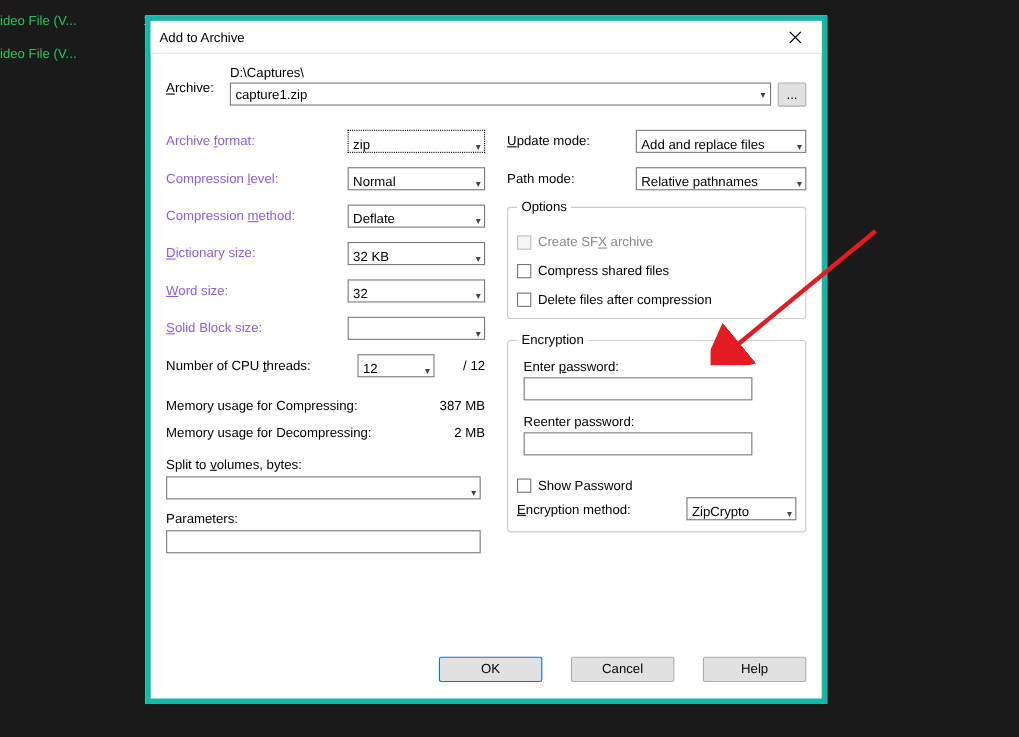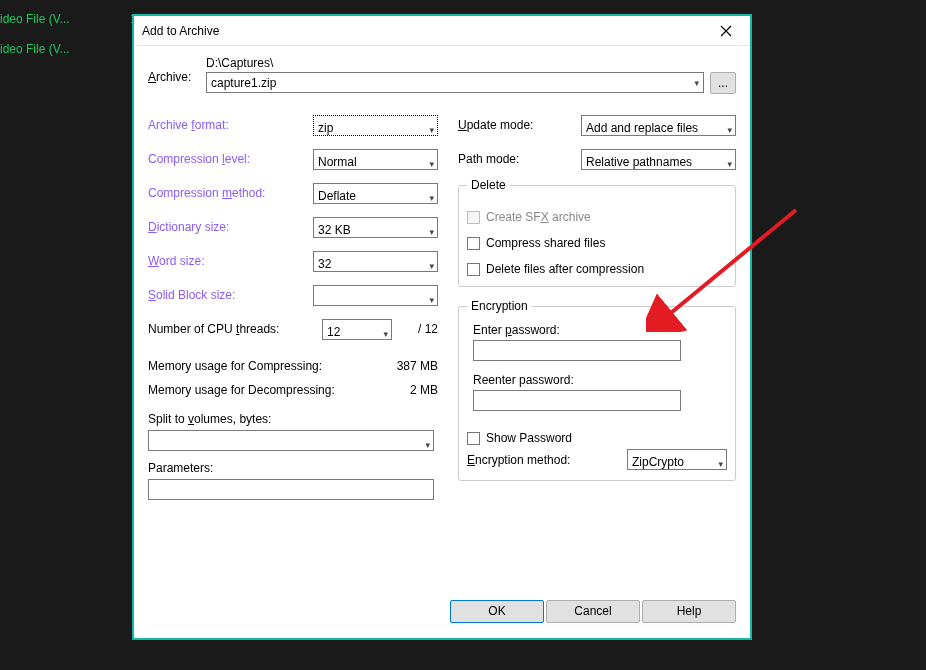--- a/index.html
+++ b/index.html
@@ -18,21 +18,21 @@
     font-size: 12px;
     white-space: nowrap;
   }
   .dialog {
     position: absolute;
     left: 132px;
     top: 14px;
     width: 620px;
     height: 626px;
     background: #fff;
-    border: 2px solid #14b8a6;
+    border: 5px solid #14b8a6;
     display: flex;
     flex-direction: column;
   }
   .titlebar {
     height: 30px;
     display: flex;
     align-items: center;
     padding: 0 8px;
     border-bottom: 1px solid #e5e5e5;
     background: #fff;
@@ -206,21 +206,21 @@
     margin-top: 4px;
     margin-left: 0;
   }
   .enc-method-row .lbl { flex: 1; }
   .btnbar {
     height: 46px;
     border-top: 0;
     display: flex;
     align-items: center;
     justify-content: flex-end;
-    gap: 2px;
+    gap: 26px;
     padding: 0 14px 8px 0;
   }
   .btn {
     width: 94px;
     height: 23px;
     border: 1px solid #adadad;
     background: #e1e1e1;
     border-radius: 2px;
     display: flex;
     align-items: center;
@@ -369,21 +369,21 @@
 
         <div class="right-sel-row">
           <span class="lbl">Path mode:</span>
           <div class="sel w155">
             <span>Relative pathnames</span>
             <span class="dd">▾</span>
           </div>
         </div>
 
         <fieldset>
-          <legend>Delete</legend>
+          <legend>Options</legend>
           <div class="chk-row">
             <div class="chk disabled"></div>
             <span class="chk-label disabled">Create SF<span class="u">X</span> archive</span>
           </div>
           <div class="chk-row">
             <div class="chk"></div>
             <span>Compress shared files</span>
           </div>
           <div class="chk-row">
             <div class="chk"></div>

